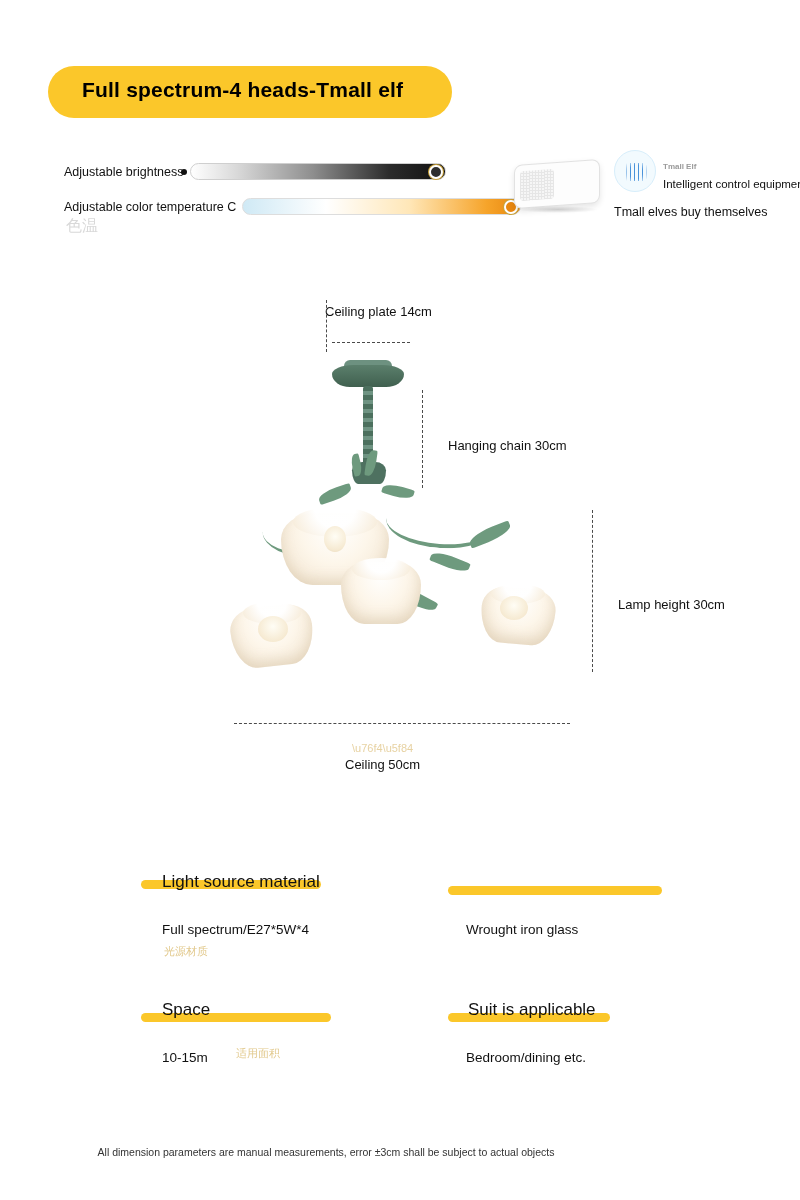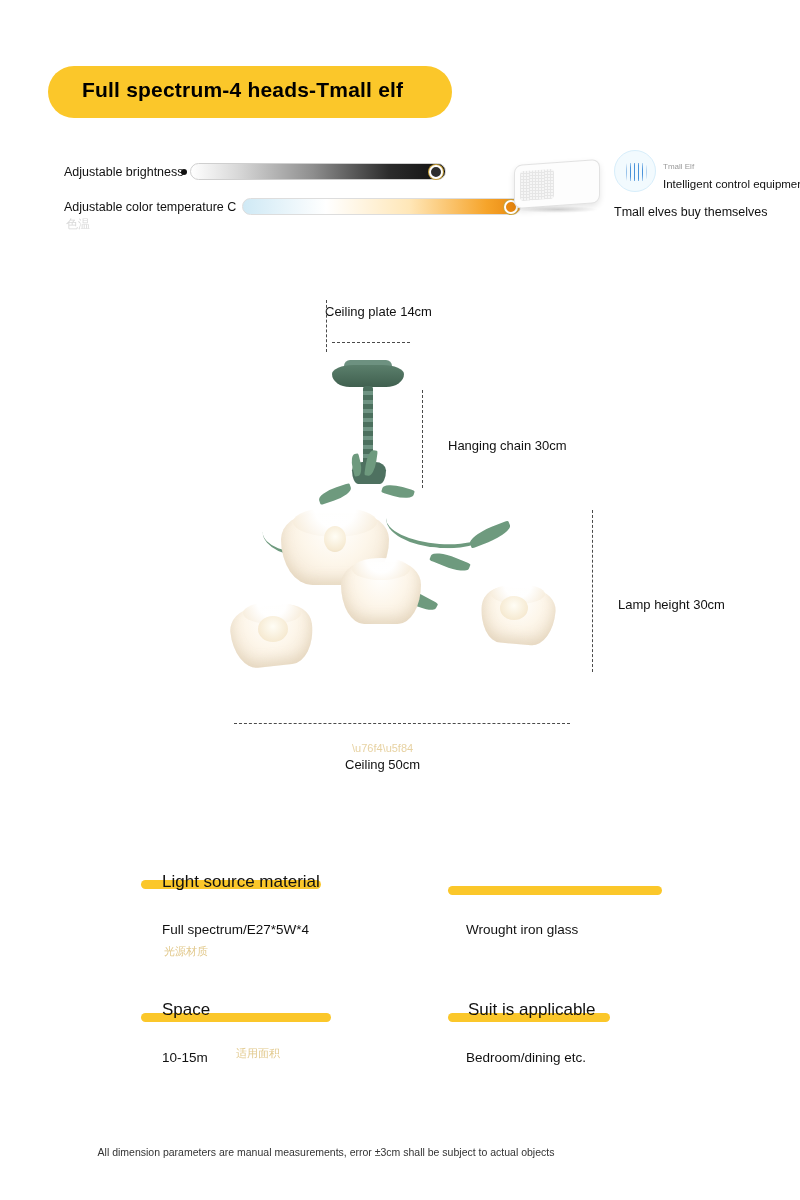--- a/index.html
+++ b/index.html
@@ -77,21 +77,21 @@
     position: absolute;
     left: -10px;
     top: 50%;
     transform: translateY(-50%);
     width: 6px; height: 6px;
     border-radius: 50%;
     background: #111;
   }
   .sub-ghost {
     position: absolute;
-    font-size: 12px;
+    font-size: 16px;
     color: #d9d9d9;
     white-space: nowrap;
   }
 
   
   .speaker {
     position: absolute;
     left: 508px; top: 156px;
     width: 96px; height: 58px;
   }
@@ -133,21 +133,21 @@
     position: absolute; left: 7px; top: 12px;
     width: 28px; height: 18px;
     background:
       repeating-linear-gradient(90deg, #2b7fd4 0 1.5px, transparent 1.5px 4px);
     opacity: .85;
     -webkit-mask-image: radial-gradient(ellipse 60% 100% at 50% 50%, #000 40%, transparent 75%);
     mask-image: radial-gradient(ellipse 60% 100% at 50% 50%, #000 40%, transparent 75%);
   }
   .elf-title {
     position: absolute; left: 663px; top: 162px;
-    font-size: 8px; color: #9a9a9a;
+    font-size: 8px; color: #9a9a9a; font-weight: bold;
   }
   .elf-line1 {
     position: absolute; left: 663px; top: 178px;
     font-size: 11.5px; color: #111; white-space: nowrap;
   }
   .elf-line2 {
     position: absolute; left: 614px; top: 205px;
     font-size: 12.5px; color: #111; white-space: nowrap;
   }
 

